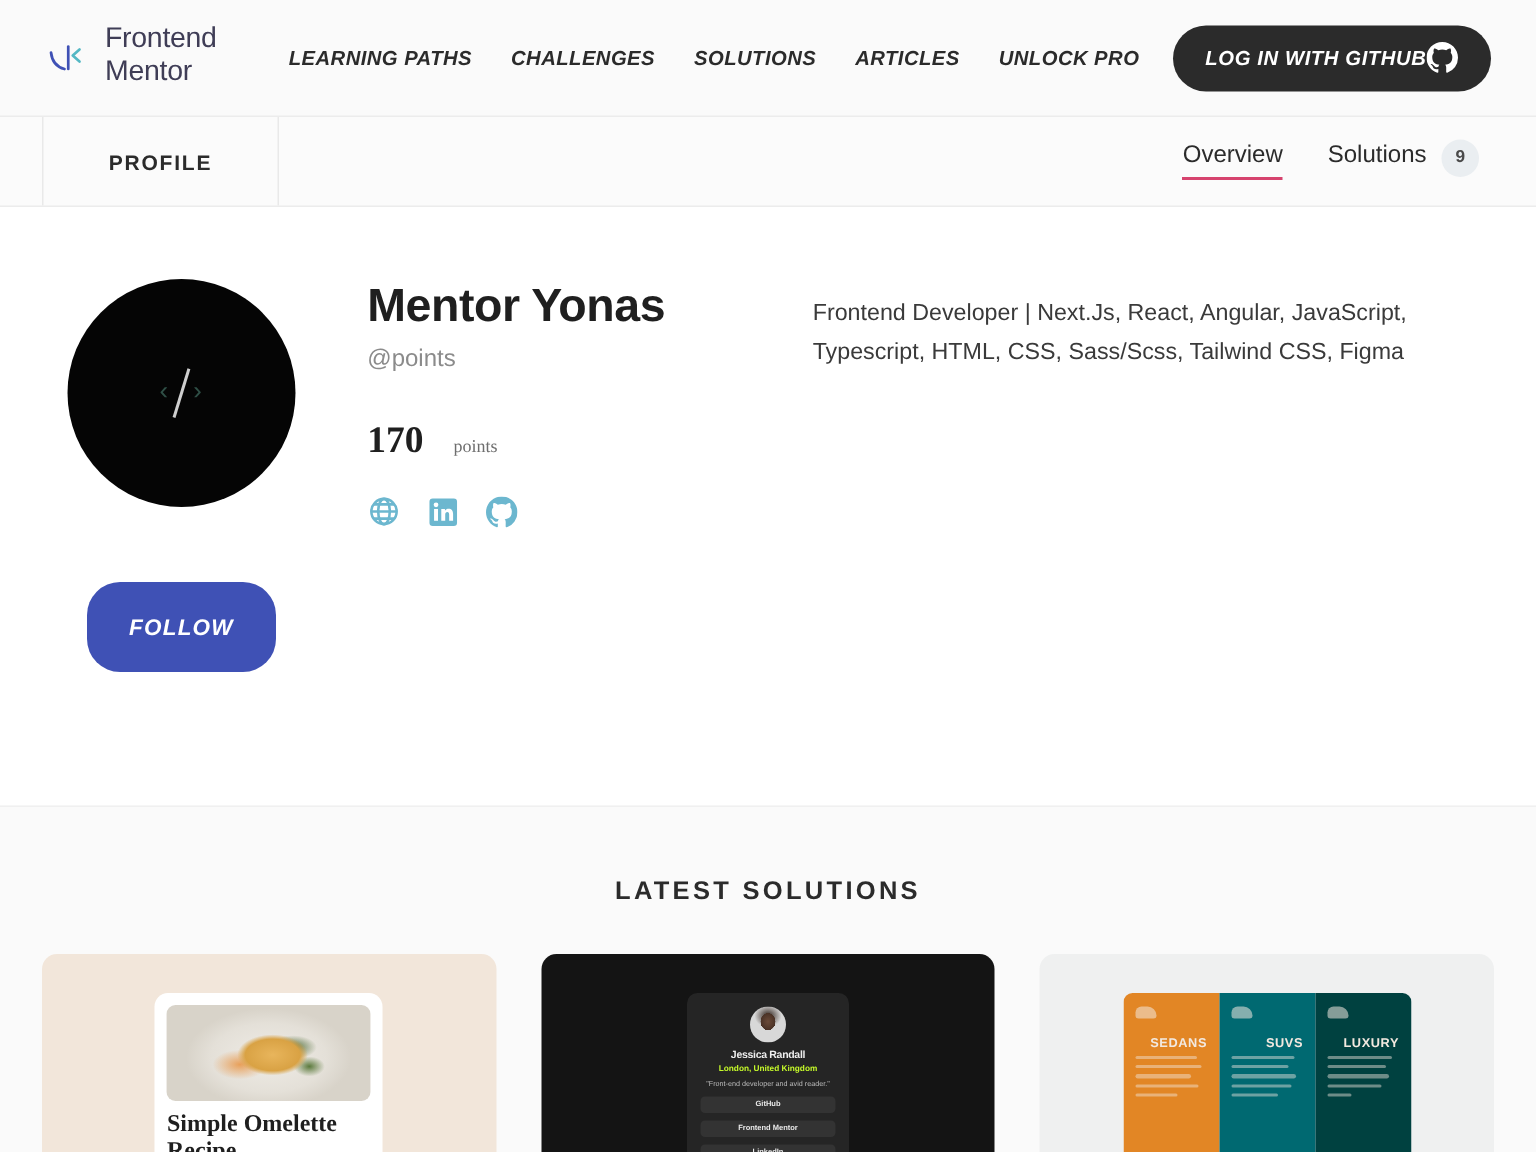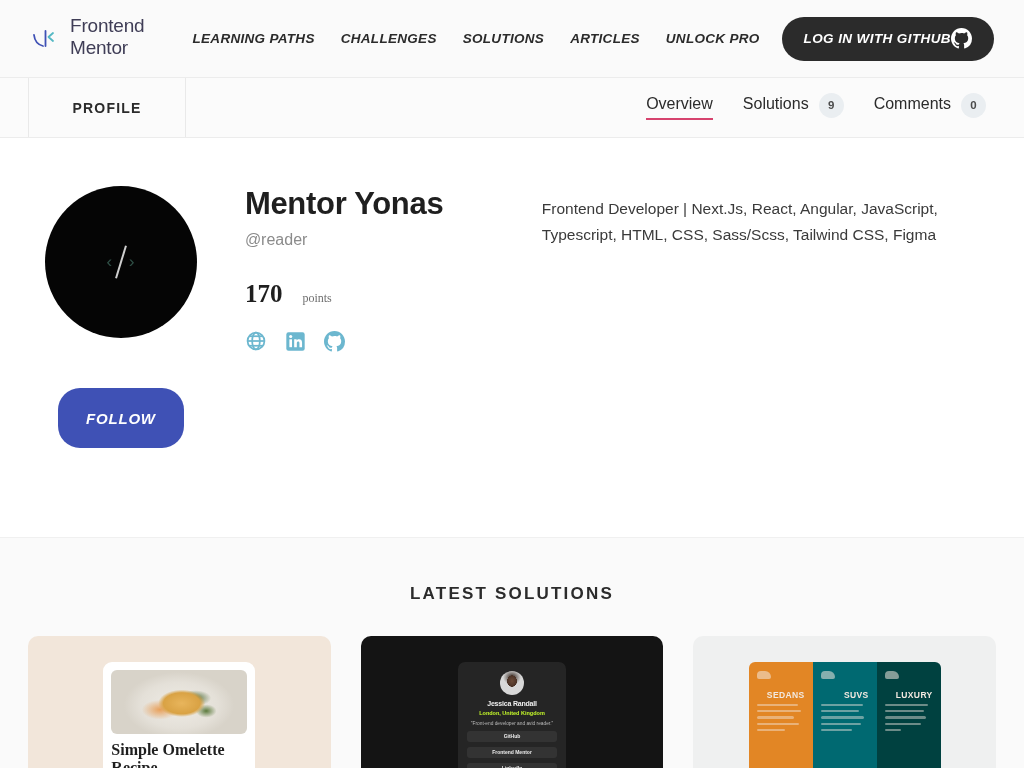--- a/index.html
+++ b/index.html
@@ -221,39 +221,35 @@
 <div class="subbar">
   <div class="profile-cell">Profile</div>
   <div class="tabs">
     <div class="tab active">
       <span class="tab-label">Overview</span>
     </div>
     <div class="tab">
       <span class="tab-label">Solutions</span>
       <span class="badge">9</span>
     </div>
-    <div class="tab">
-      <span class="tab-label">Comments</span>
-      <span class="badge">0</span>
-    </div>
   </div>
 </div>
 
 <div class="hero">
   <div class="hero-left">
     <div class="avatar">
       <span class="avatar-glyph">‹ ›</span>
       <span class="avatar-slash"></span>
     </div>
     <div class="follow-btn">Follow</div>
   </div>
 
   <div class="hero-mid">
     <div class="user-name">Mentor Yonas</div>
-    <div class="user-handle">@reader</div>
+    <div class="user-handle">@points</div>
     <div class="points-row">
       <span class="points-num">170</span>
       <span class="points-label">points</span>
     </div>
     <div class="socials">
       <span class="social-icon">
         <svg width="22" height="22" viewBox="0 0 24 24" fill="none" stroke="#6cb7cf" stroke-width="1.9">
           <circle cx="12" cy="12" r="9.2"></circle>
           <ellipse cx="12" cy="12" rx="4.2" ry="9.2"></ellipse>
           <line x1="2.8" y1="12" x2="21.2" y2="12"></line>

